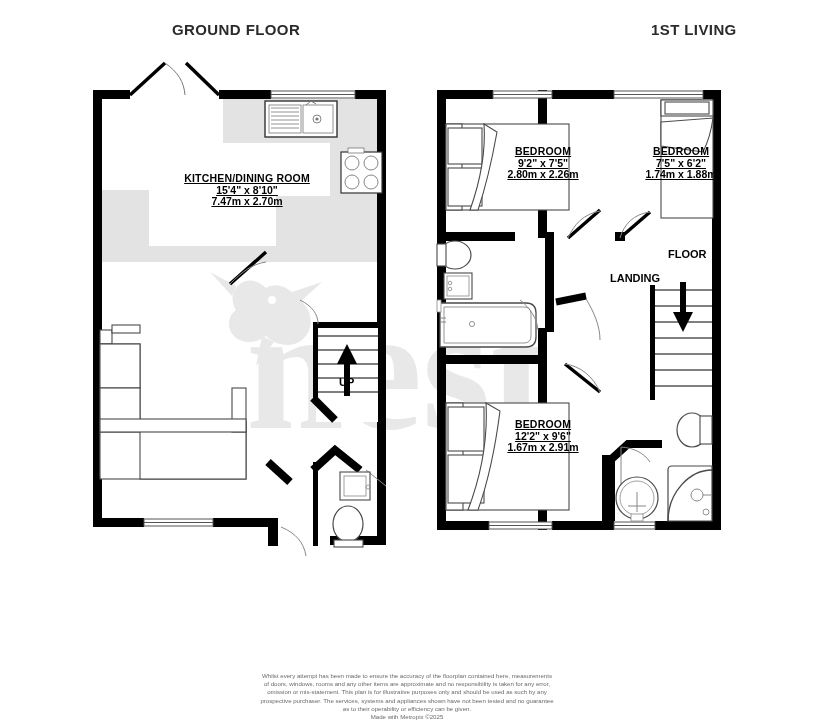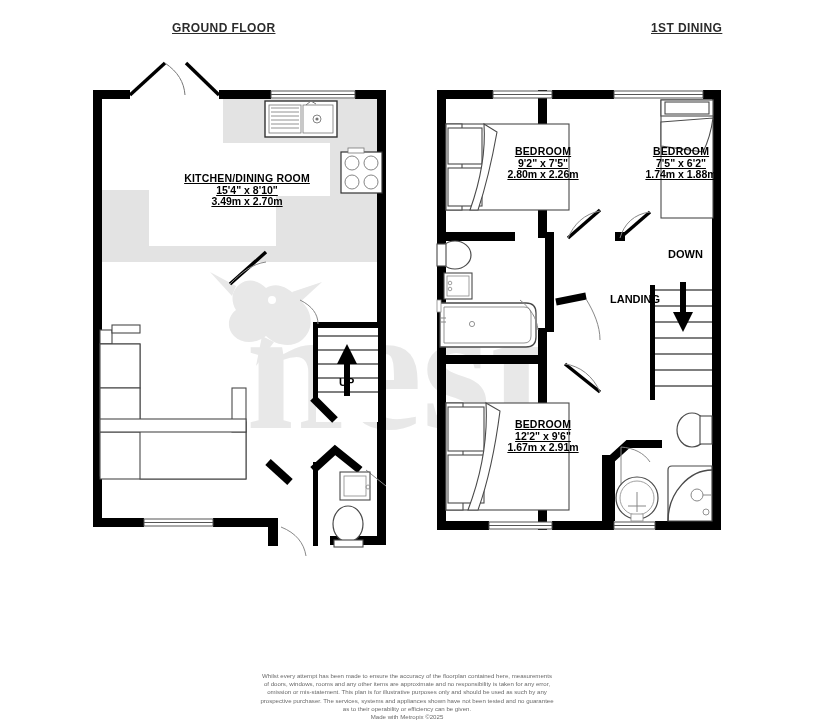--- a/index.html
+++ b/index.html
@@ -2,22 +2,22 @@
 <html><head>
 <meta charset="utf-8">
 <style>
   html,body{margin:0;padding:0;background:#ffffff;}
   body{
     width:814px;height:720px;position:relative;overflow:hidden;
     font-family:"Liberation Sans", sans-serif;color:#1a1a1a;
   }
   .plan-root{position:absolute;inset:0;}
   .floor-title{
-    position:absolute;font-size:12px;font-weight:700;letter-spacing:.4px;
-    color:#2b2b2b;white-space:nowrap;text-decoration:underline;
+    position:absolute;font-size:15px;font-weight:700;letter-spacing:.4px;
+    color:#2b2b2b;white-space:nowrap;
   }
   #title-ground{left:172px;top:21px;}
   #title-first{left:651px;top:21px;}
 
   svg.plan{position:absolute;left:0;top:0;width:814px;height:720px;}
 
   .room-label{
     position:absolute;text-align:center;white-space:nowrap;
     font-size:10.5px;font-weight:700;line-height:11.6px;color:#000;text-decoration:underline;
   }
@@ -27,37 +27,37 @@
   .plain-label{
     position:absolute;font-size:11px;font-weight:700;color:#000;white-space:nowrap;
   }
   #lbl-kitchen{left:177px;top:173px;width:140px;}
   #lbl-living{left:165px;top:354px;width:122px;}
   #lbl-bed1{left:488px;top:146px;width:110px;}
   #lbl-bed2{left:630px;top:146px;width:102px;}
   #lbl-bed3{left:488px;top:419px;width:110px;}
   #lbl-up{left:339px;top:376px;}
   #lbl-down{left:668px;top:248px;}
-  #lbl-landing{left:610px;top:293px;}
+  #lbl-landing{left:610px;top:272px;}
 
   .disclaimer{
     position:absolute;left:0;right:0;top:672px;text-align:center;
     font-size:6.1px;line-height:8.2px;color:#6a6a6a;
     font-family:"Liberation Sans", sans-serif;
   }
   .disclaimer p{margin:0;}
   .disclaimer .made{margin-top:0px;}
 </style>
 </head>
 <body>
 
 <div class="plan-root">
 
   <div class="floor-title" id="title-ground">GROUND FLOOR</div>
-  <div class="floor-title" id="title-first">1ST DINING</div>
+  <div class="floor-title" id="title-first">1ST LIVING</div>
 
   <svg class="plan" viewBox="0 0 814 720">
     <defs>
       <g id="g-defs"></g>
     </defs>
 
     <g fill="#e8e8e8">
 
       <path d="M300 300 C288 286 276 282 266 288 C258 280 248 278 240 284
                C232 290 230 300 236 310 C228 316 226 328 234 336
@@ -382,21 +382,21 @@
         <circle cx="637" cy="498" r="17" fill="#ffffff" stroke="#888" stroke-width="0.8"></circle>
         <path d="M637 492 L637 512 M628 506 L646 506" stroke="#888" stroke-width="1"></path>
         <rect x="631" y="514" width="12" height="7" fill="#ffffff" stroke="#888" stroke-width="0.8"></rect>
       </g>
     </g>
   </svg>
 
   <div class="room-label" id="lbl-kitchen">
     <span class="nm">KITCHEN/DINING ROOM</span>
     <span class="d1">15'4"  x 8'10"</span>
-    <span class="d2">3.49m  x 2.70m</span>
+    <span class="d2">7.47m  x 2.70m</span>
   </div>
 
 
   <div class="room-label" id="lbl-bed1">
     <span class="nm">BEDROOM</span>
     <span class="d1">9'2"  x 7'5"</span>
     <span class="d2">2.80m  x 2.26m</span>
   </div>
 
   <div class="room-label" id="lbl-bed2">
@@ -405,21 +405,21 @@
     <span class="d2">1.74m  x 1.88m</span>
   </div>
 
   <div class="room-label" id="lbl-bed3">
     <span class="nm">BEDROOM</span>
     <span class="d1">12'2"  x 9'6"</span>
     <span class="d2">1.67m  x 2.91m</span>
   </div>
 
   <div class="plain-label" id="lbl-up">UP</div>
-  <div class="plain-label" id="lbl-down">DOWN</div>
+  <div class="plain-label" id="lbl-down">FLOOR</div>
   <div class="plain-label" id="lbl-landing">LANDING</div>
 
   <div class="disclaimer">
     <p>Whilst every attempt has been made to ensure the accuracy of the floorplan contained here, measurements</p>
     <p>of doors, windows, rooms and any other items are approximate and no responsibility is taken for any error,</p>
     <p>omission or mis-statement. This plan is for illustrative purposes only and should be used as such by any</p>
     <p>prospective purchaser. The services, systems and appliances shown have not been tested and no guarantee</p>
     <p>as to their operability or efficiency can be given.</p>
     <p class="made">Made with Metropix ©2025</p>
   </div>

